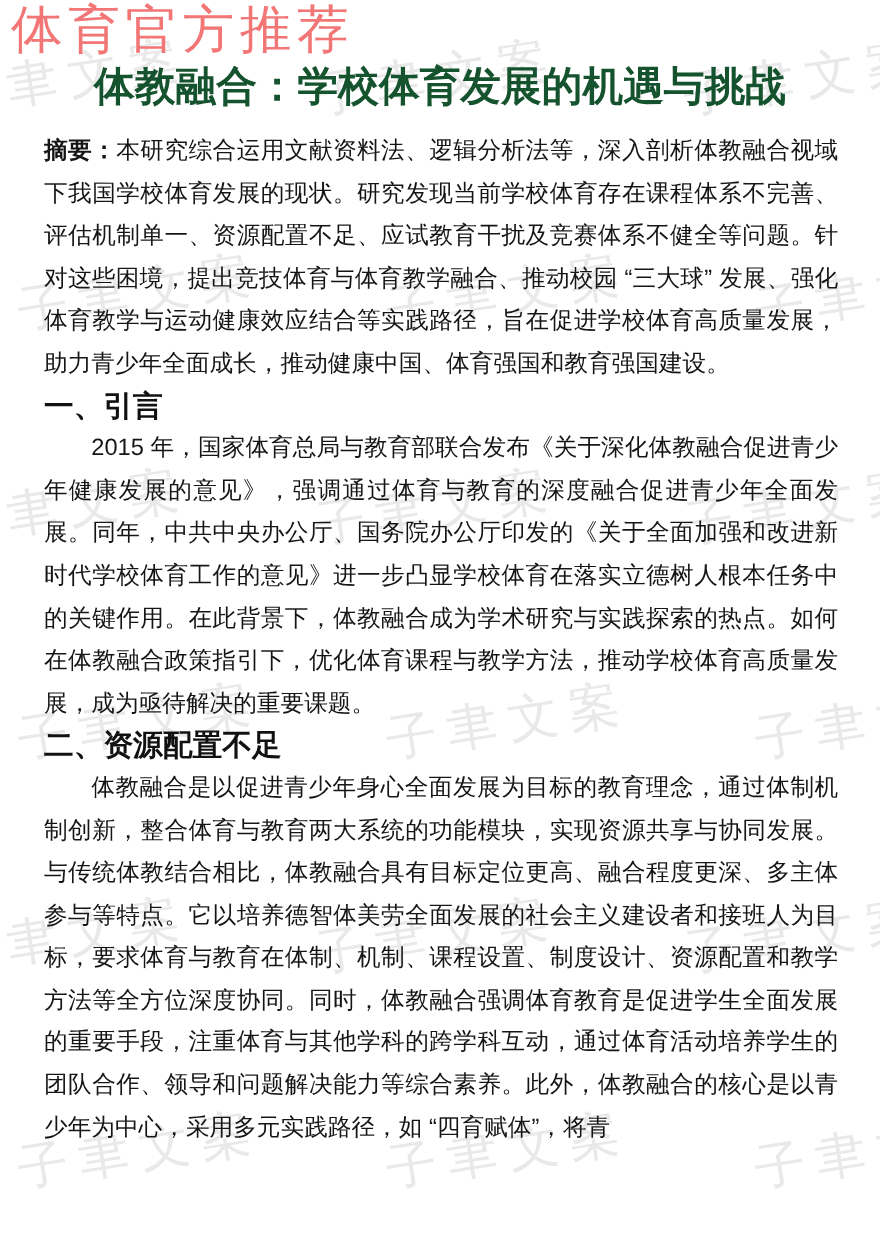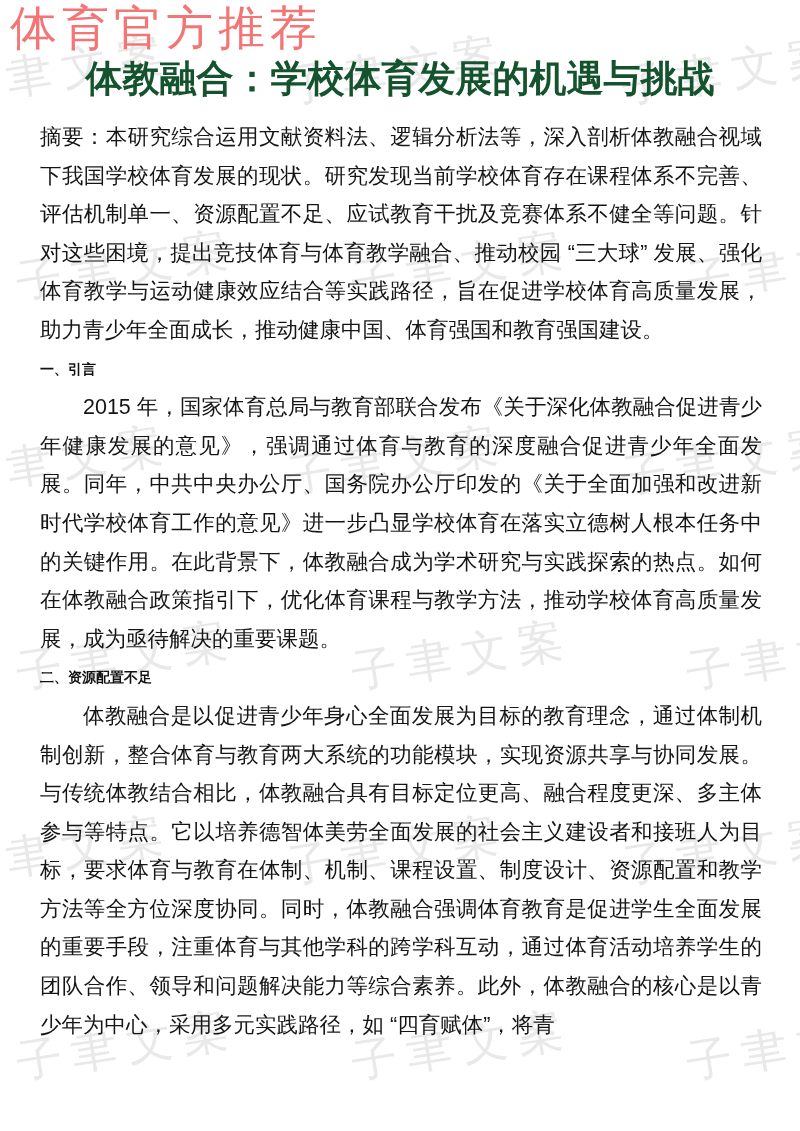--- a/index.html
+++ b/index.html
@@ -56,26 +56,26 @@
     margin: 16px 38px 0 40px;
     color: #151515;
     font-size: 21.5px;
     line-height: 38.6px;
     text-align: justify;
   }
   .body-text p { margin: 0; }
   .body-text .para-indent { text-indent: 2em; }
   .body-text h2 {
     margin: 0;
-    font-size: 14px;
+    font-size: 27px;
     line-height: 38.6px;
     font-weight: bold;
     color: #111111;
   }
-  .inline-label { font-weight: normal; }
+  .inline-label { font-weight: bold; }
 </style>
 </head>
 <body>
 
 <div class="page">
 
   <div class="watermark-layer">
       <div class="watermark" style="left: -50px; top: 40px;">子聿文案</div>
       <div class="watermark" style="left: 285px; top: 40px;">子聿文案</div>
       <div class="watermark" style="left: 620px; top: 40px;">子聿文案</div>

